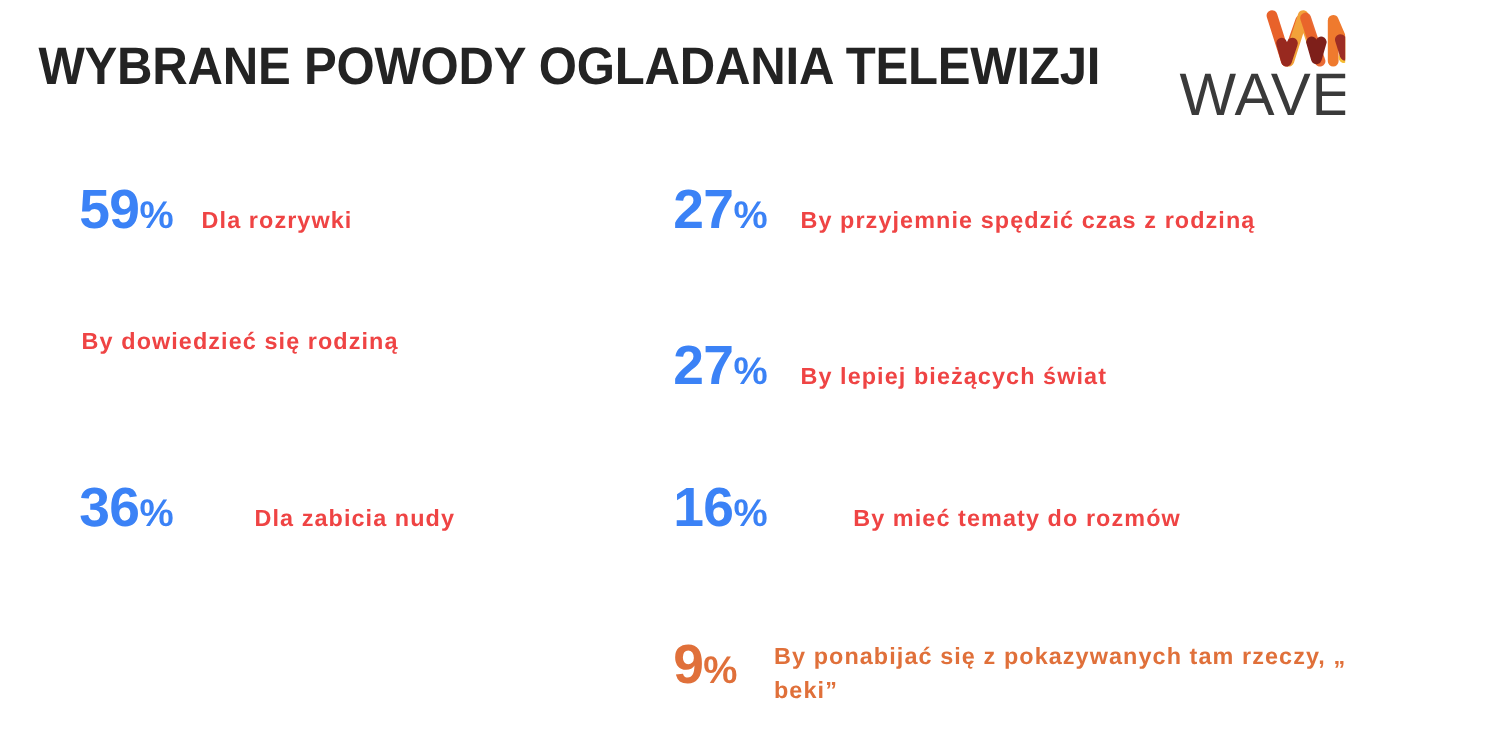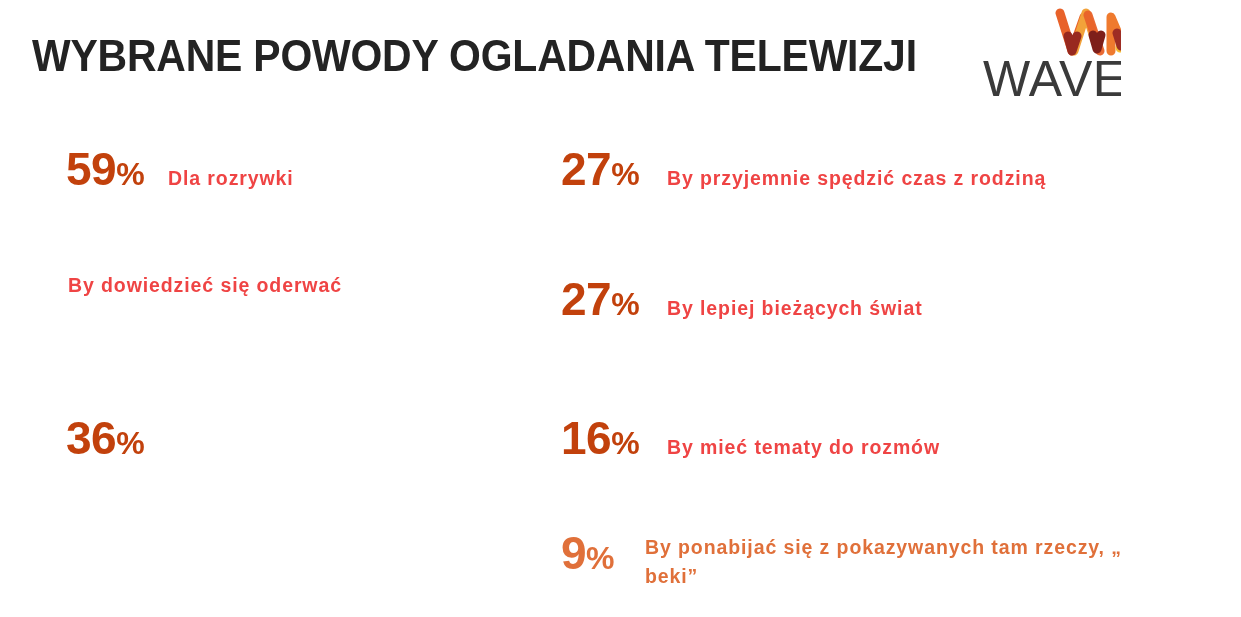--- a/index.html
+++ b/index.html
@@ -89,31 +89,31 @@
     position: absolute;
     display: flex;
     align-items: baseline;
   }
 
   .col-left  { left: 66px;  width: 500px; }
   .col-right { left: 561px; width: 670px; }
 
   .row-1 { top: 16px; }
   .row-2 { top: 146px; }
-  .row-3 { top: 285px; }
+  .row-3 { top: 264px; gap: 44px; }
   .row-4 { top: 401px; }
 
   .stat-value {
     flex: 0 0 auto;
     font-family: "Liberation Sans", sans-serif;
     font-weight: 700;
     font-size: 46px;
-    line-height: 54px;
+    line-height: 65px;
     letter-spacing: -0.5px;
-    color: #c2410c;
+    color: #3b82f6;
     white-space: nowrap;
   }
   .col-left  .stat-value { min-width: 100px; }
   .col-right .stat-value { min-width: 100px; }
 
   .stat-value .pct {
     font-size: 32px;
     letter-spacing: 0;
   }
 
@@ -187,25 +187,26 @@
   </div>
 
   <div class="stats">
 
     <div class="stat-row col-left row-1">
       <div class="stat-value"><span>59</span><span class="pct">%</span></div>
       <div class="stat-label">Dla rozrywki</div>
     </div>
 
     <div class="stat-row col-left row-2">
-      <div class="stat-label">By dowiedzieć się oderwać</div>
+      <div class="stat-label">By dowiedzieć się rodziną</div>
     </div>
 
     <div class="stat-row col-left row-3">
       <div class="stat-value"><span>36</span><span class="pct">%</span></div>
+      <div class="stat-label">Dla zabicia nudy</div>
     </div>
 
 
     <div class="stat-row col-right row-1">
       <div class="stat-value"><span>27</span><span class="pct">%</span></div>
       <div class="stat-label">By przyjemnie spędzić czas z rodziną</div>
     </div>
 
     <div class="stat-row col-right row-2">
       <div class="stat-value"><span>27</span><span class="pct">%</span></div>

